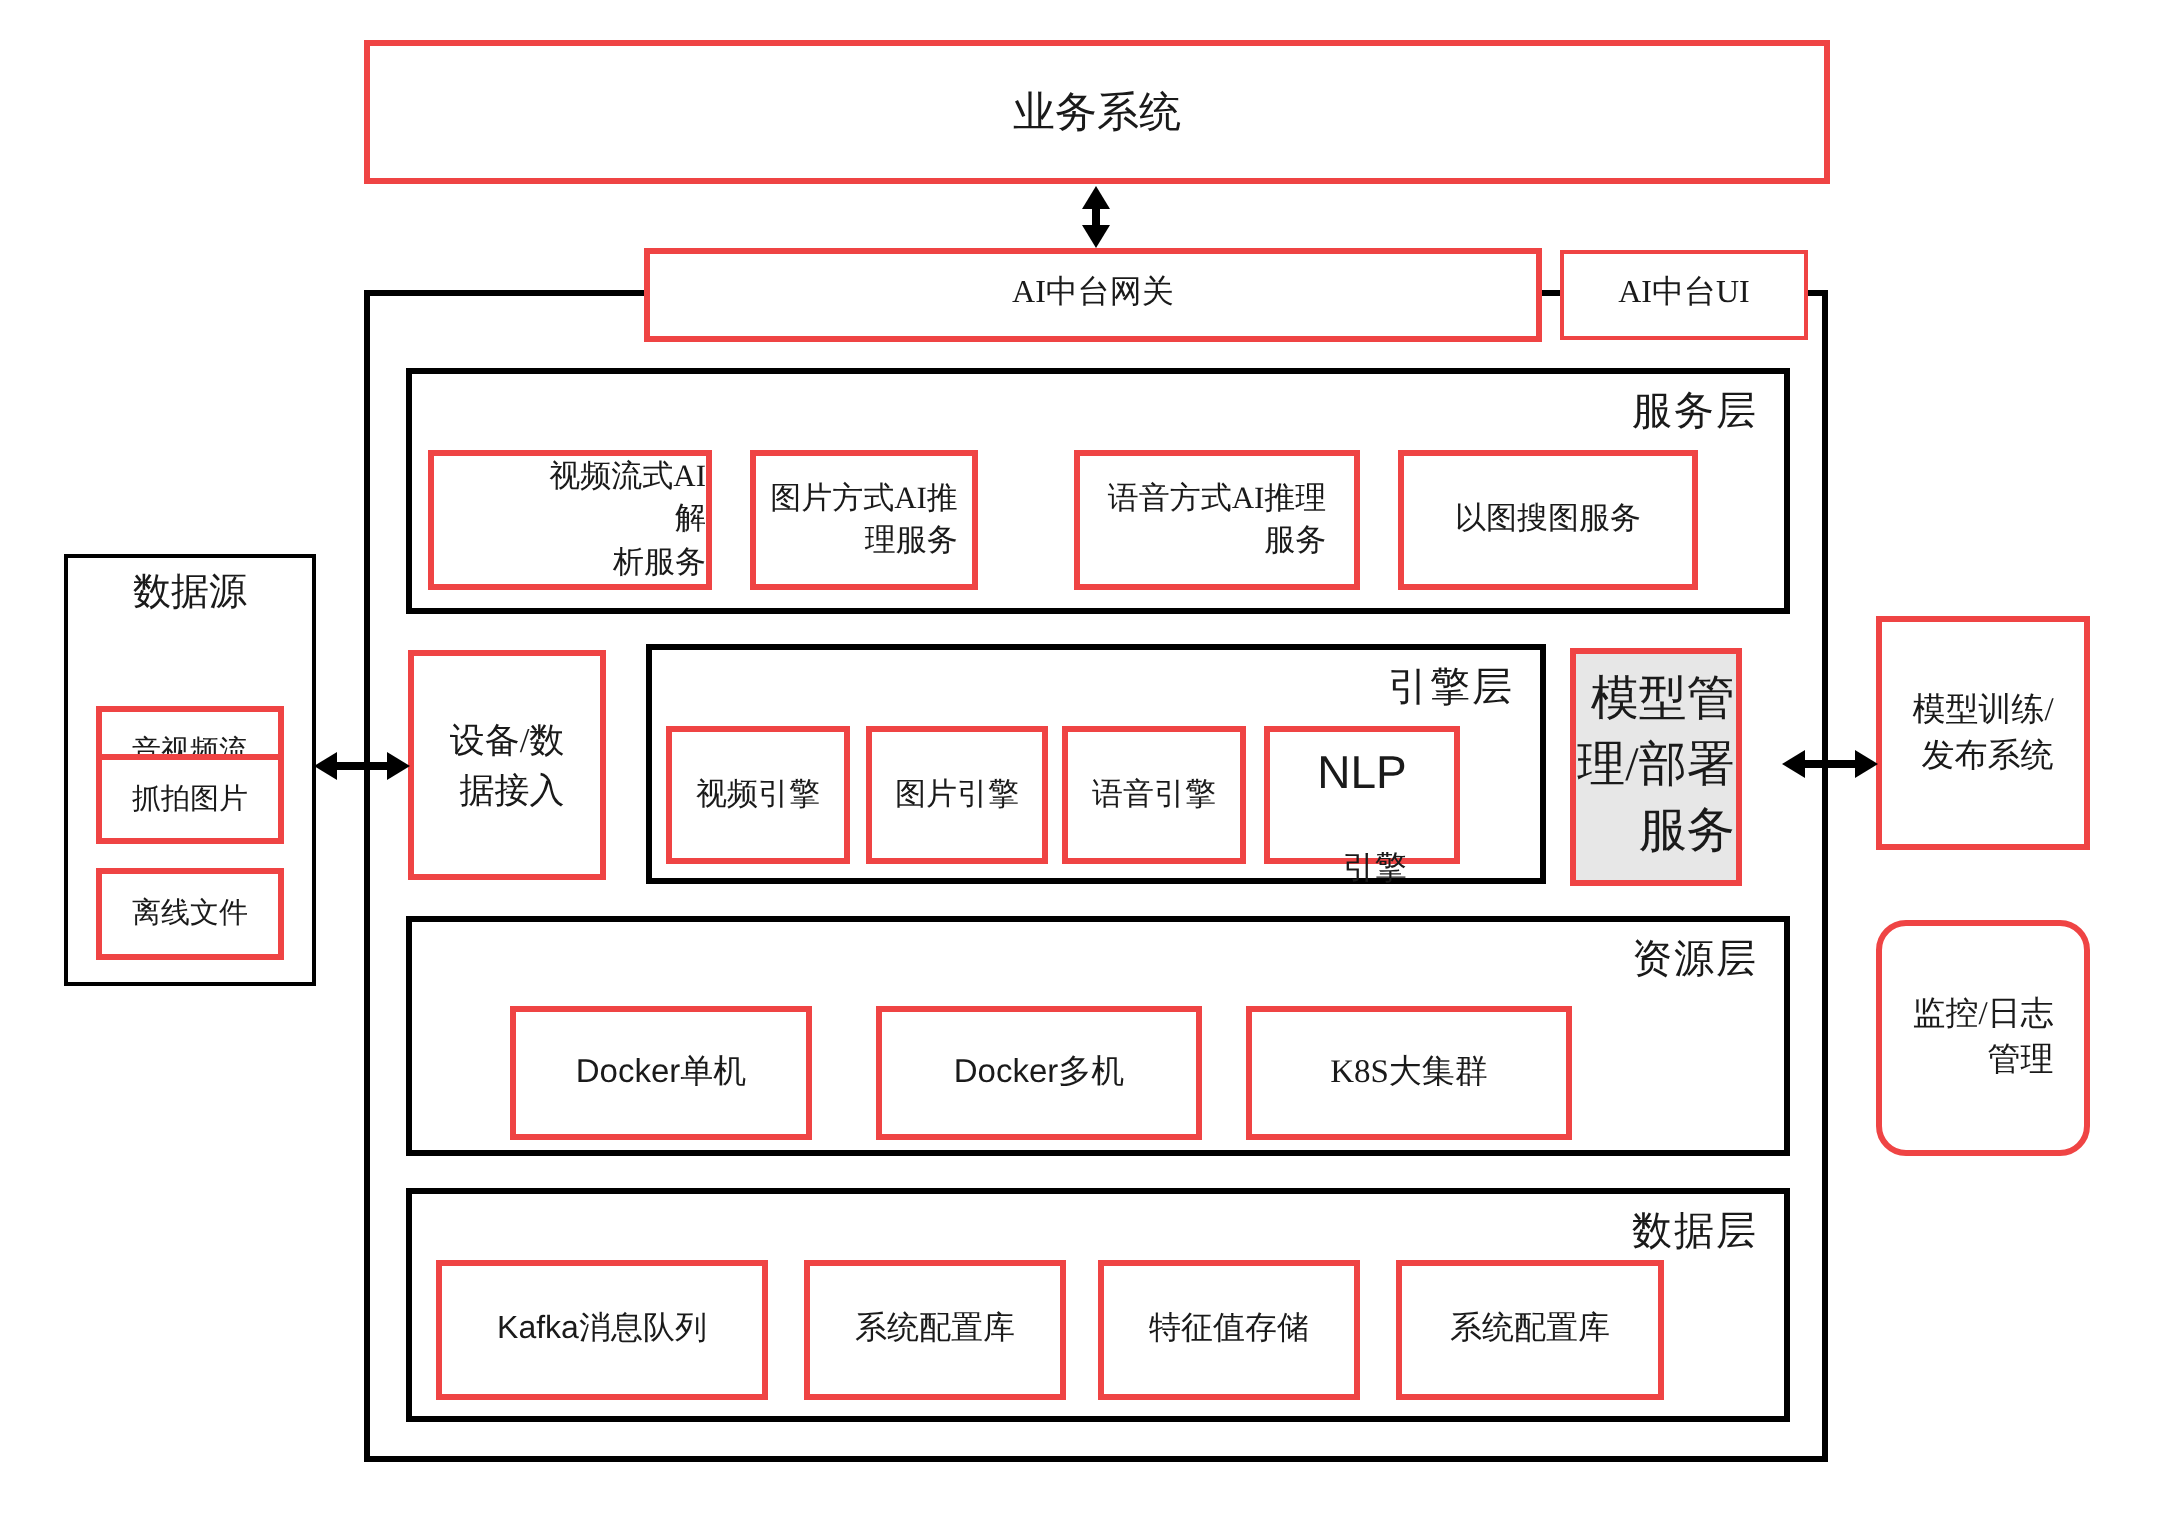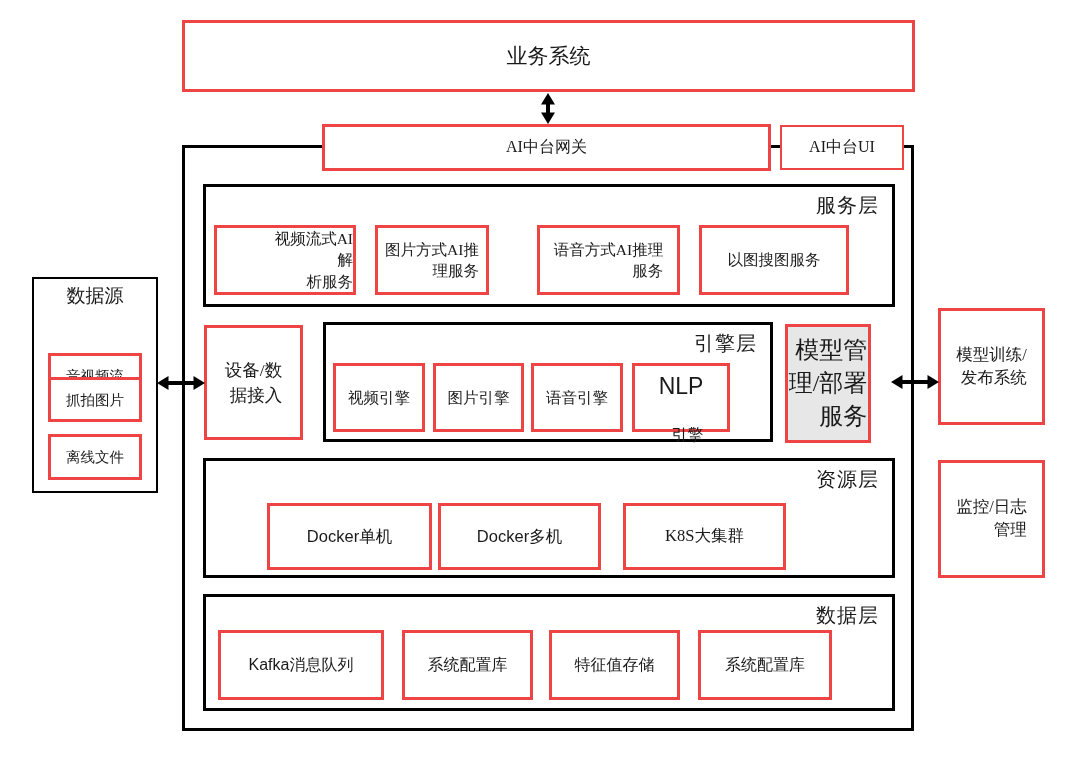--- a/index.html
+++ b/index.html
@@ -33,32 +33,32 @@
   #enginePanel{left:323px;top:322px;width:450px;height:120px;}
   .eng{top:363px;height:69px;font-size:15.5px;z-index:2;}
   #eng1{left:333px;width:92px;}
   #eng2{left:433px;width:91px;}
   #eng3{left:531px;width:92px;}
   #engNlp{left:632px;width:98px;font-size:16px;}
   #engNlp .en{font-size:23px;}
   #modelMgmtBox{left:785px;top:324px;width:86px;height:119px;font-size:24px;z-index:2;background:#e7e7e7;}
 
   #trainingBox{left:938px;top:308px;width:107px;height:117px;font-size:16.5px;}
-  #monitorBox{left:938px;top:460px;width:107px;height:118px;font-size:16.5px;}
+  #monitorBox{left:938px;top:460px;width:107px;height:118px;font-size:16.5px;border-radius:15px;}
 
   #dataSourcePanel{left:32px;top:277px;width:126px;height:216px;border-width:2.5px;}
   #dataSourceTitle{position:absolute;left:32px;top:283px;width:126px;text-align:center;font-size:19px;z-index:2;}
   .ds{left:48px;width:94px;height:45px;font-size:14.5px;z-index:2;}
   #ds1{top:317px;margin-top:36px;}
   #ds2{top:377px;}
   #ds3{top:434px;height:46px;}
 
   #resourcePanel{left:203px;top:458px;width:692px;height:120px;}
   .res{top:503px;height:67px;font-size:16.5px;z-index:2;}
-  #res1{left:255px;width:165px;margin-left:12px;}
+  #res1{left:255px;width:151px;}
   #res2{left:438px;width:163px;}
   #res3{left:623px;width:163px;}
 
   #dataPanel{left:203px;top:594px;width:692px;height:117px;}
   .dat{top:630px;height:70px;font-size:16px;z-index:2;}
   #dat1{left:218px;width:166px;}
   #dat2{left:402px;width:131px;}
   #dat3{left:549px;width:131px;}
   #dat4{left:698px;width:134px;}
 </style>

